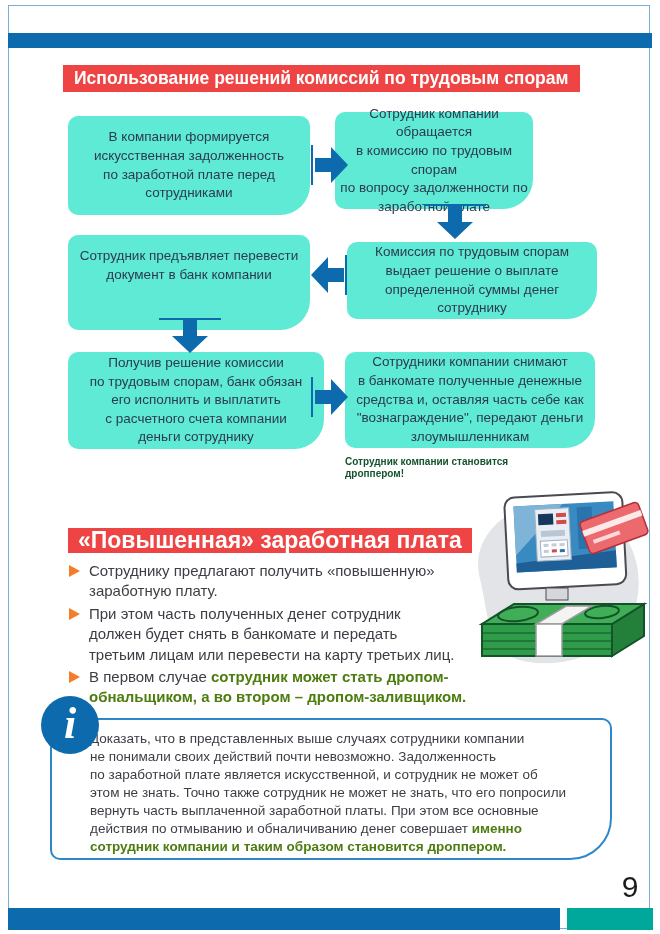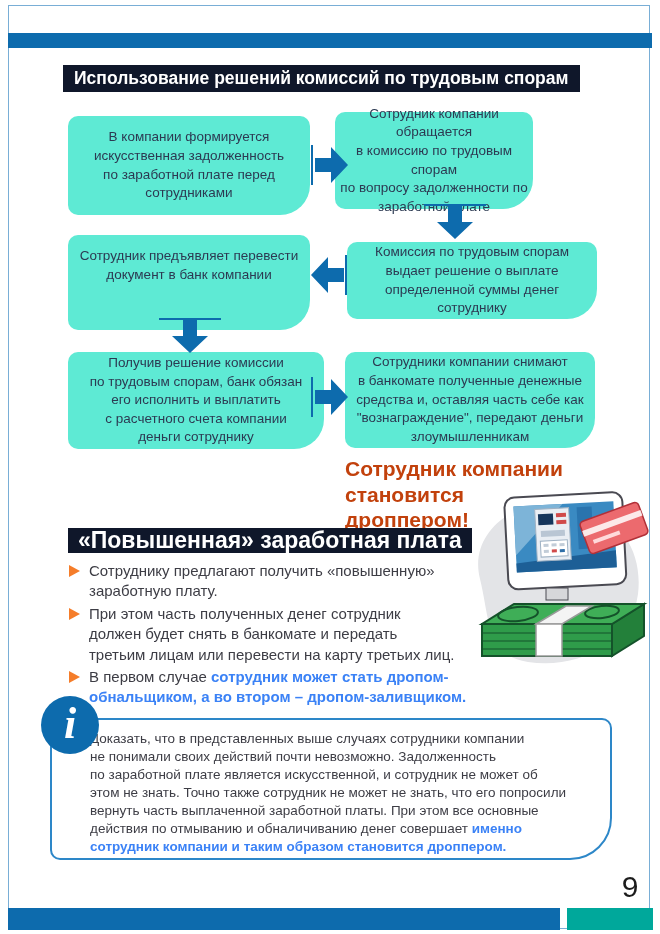--- a/index.html
+++ b/index.html
@@ -4,47 +4,47 @@
 <style>
   html,body { margin:0; padding:0; background:#ffffff; }
   .page {
     position:relative; width:660px; height:934px; overflow:hidden;
     background:#ffffff; font-family:"Liberation Sans", sans-serif;
   }
   .frame { position:absolute; left:8px; top:5px; width:642px; height:924px;
            border:1.5px solid #79aed6; box-sizing:border-box; pointer-events:none; }
   .topbar { position:absolute; left:8px; top:33px; width:644px; height:15px; background:#0d6bad; }
 
-  .h-bar { position:absolute; background:#0f172a; color:#ffffff; font-weight:bold;
+  .h-bar { position:absolute; background:#ef4444; color:#ffffff; font-weight:bold;
            white-space:nowrap; display:inline-block; }
   .h1 { left:63px; top:65px; font-size:17.5px; line-height:27px; height:27px; padding:0 11px; }
   .h2 { left:68px; top:528px; font-size:23px; line-height:25px; height:25px; padding:0 10px; }
 
   .fbox { position:absolute; background:#5eead4; border-radius:10px 10px 30px 10px;
           color:#2c3a52; font-size:13.5px; line-height:1.38; text-align:center;
           display:flex; align-items:center; justify-content:center;
           white-space:pre-line; box-sizing:border-box; padding:4px 2px; }
   .fbox.top-align { align-items:flex-start; padding-top:12px; }
 
   .tail { position:absolute; background:#0d6bad; }
   .arr  { position:absolute; line-height:0; }
   .arr svg polygon { fill:#0d6bad; }
 
   .warning { position:absolute; left:345px; top:456px; width:262px;
-             color:#c2410c; font-weight:bold; font-size:21px; line-height:1.22;
+             color:#14532d; font-weight:bold; font-size:10px; line-height:1.22;
              white-space:pre-line; }
 
   .bullets { position:absolute; left:68px; top:561px; width:404px; }
   .bullet  { display:flex; margin-bottom:2px; font-size:15px; line-height:1.36;
              color:#3d3d45; }
   .bullet-text { white-space:pre-line; }
   .tri { flex:0 0 auto; width:0; height:0; border-left:11px solid #f57d2a;
          border-top:6.5px solid transparent; border-bottom:6.5px solid transparent;
          margin:4px 9px 0 1px; }
-  .red { color:#3b82f6; font-weight:bold; }
+  .red { color:#4d7c0f; font-weight:bold; }
 
   .illustration { position:absolute; left:446px; top:484px; width:208px; height:192px; }
 
   .infobox { position:absolute; left:50px; top:718px; width:562px; height:142px;
              border:2px solid #2d87c8; border-radius:10px 10px 42px 10px;
              box-sizing:border-box; padding:10px 20px 8px 38px;
              font-size:13.5px; line-height:1.33; color:#3d3d45; white-space:pre-line; }
   .info-icon { position:absolute; left:41px; top:696px; width:58px; height:58px;
                border-radius:50%; background:#0d6bad; color:#ffffff;
                font-family:"Liberation Serif", serif; font-style:italic; font-weight:bold;

